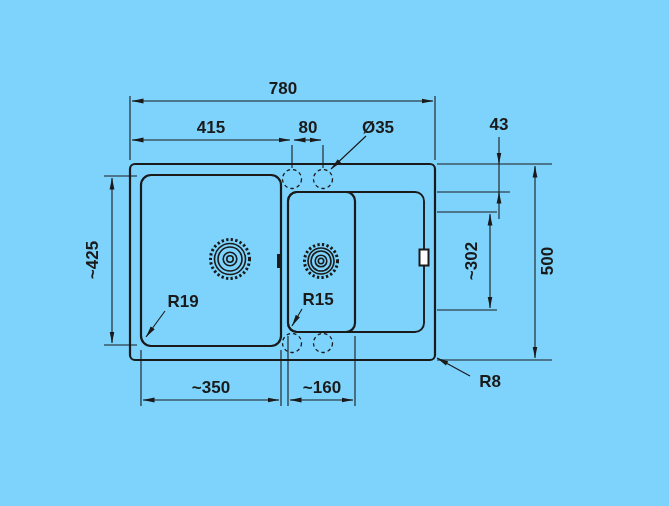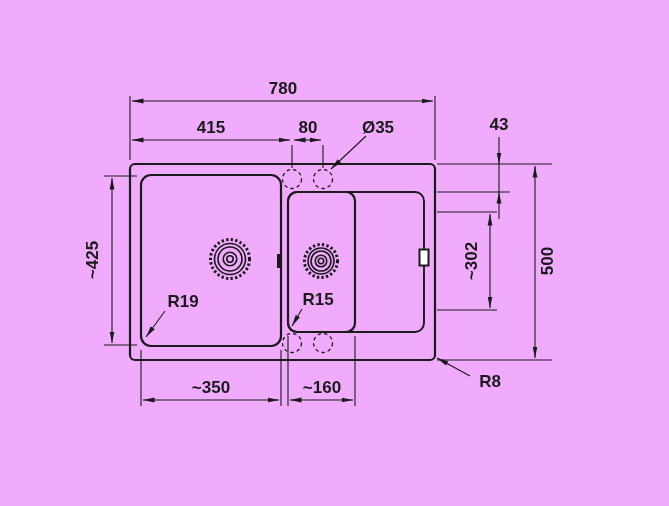--- a/index.html
+++ b/index.html
@@ -1,16 +1,16 @@
 <!DOCTYPE html>
 <html><head>
 <meta charset="utf-8">
 <style>
   html,body{margin:0;padding:0;background:#ffffff;}
-  .canvas{position:relative;width:669px;height:506px;background:#f0abfc;overflow:hidden;}
+  .canvas{position:relative;width:669px;height:506px;background:#7dd3fc;overflow:hidden;}
   svg{display:block;}
   .outline{stroke:#1a1a1a;stroke-width:2.2;fill:none;stroke-linejoin:round;}
   .inner{stroke:#1a1a1a;stroke-width:1.9;fill:none;}
   .dim{stroke:#1a1a1a;stroke-width:1.1;fill:none;}
   .leader{stroke:#1a1a1a;stroke-width:1.1;fill:none;}
   .dashed{stroke:#1a1a1a;stroke-width:1.3;fill:none;stroke-dasharray:3.5 3;}
   .drain-teeth{stroke:#1a1a1a;stroke-width:3;fill:none;stroke-dasharray:2.3 2.3;}
   .drain-ring{stroke:#1a1a1a;stroke-width:1.6;fill:none;}
   text{font-family:"Liberation Sans","DejaVu Sans",sans-serif;font-size:17px;font-weight:bold;fill:#1a1a1a;}
 </style>

